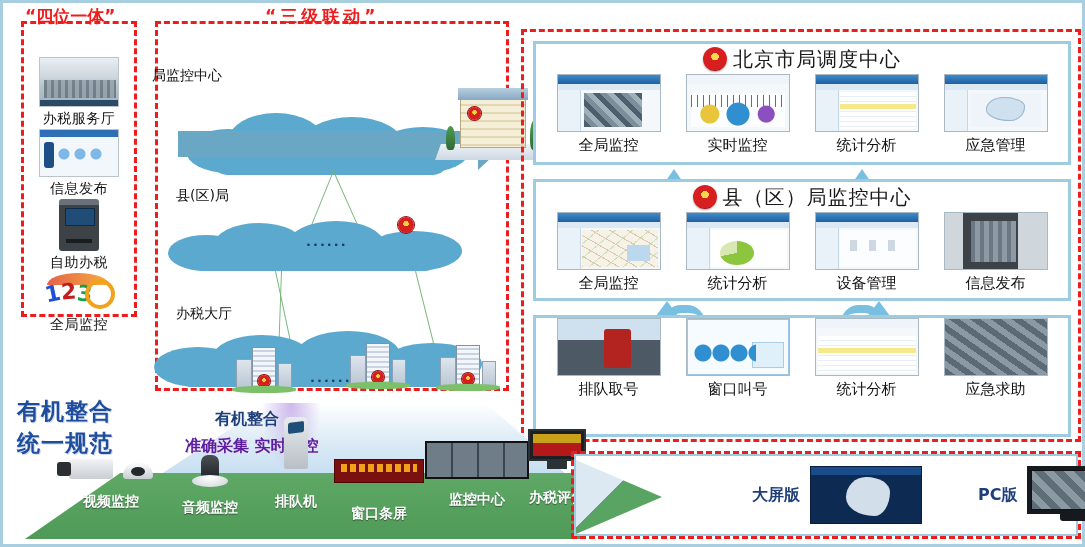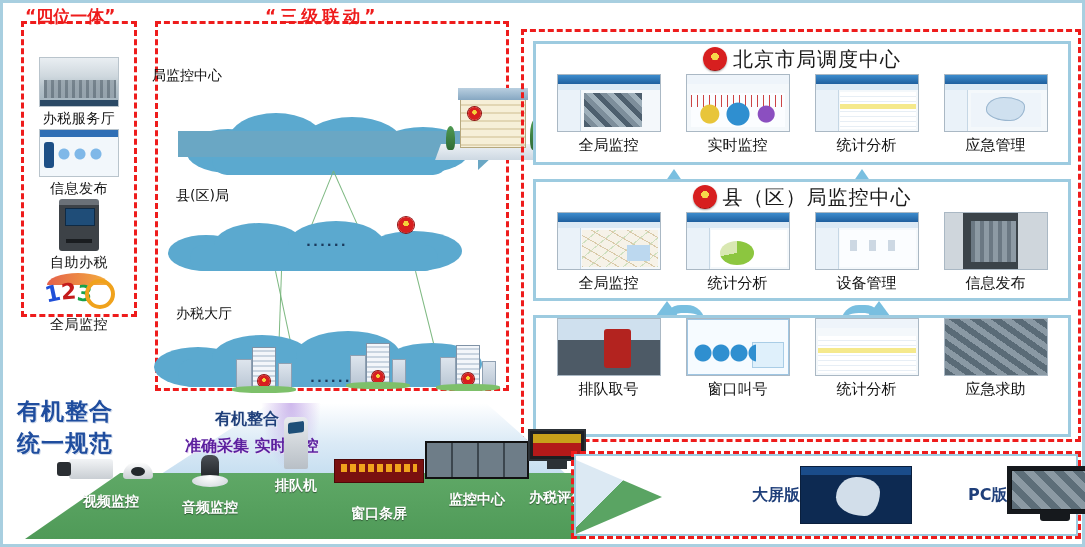--- a/index.html
+++ b/index.html
@@ -240,21 +240,21 @@
   .d-mon .stand{width:20px;height:8px;margin:0 auto;background:#2c3136;}
 
   
   #br-dash{left:568px;top:448px;width:510px;height:88px;}
   #br-panel{position:absolute;left:571px;top:451px;width:504px;height:82px;
       border:2px solid #9dcbe0;background:#fff;box-sizing:border-box;
       display:flex;align-items:center;}
   #br-wedge{position:absolute;left:0;top:4px;width:86px;height:74px;
       background:linear-gradient(135deg,#dce9f3 0 42%,#5aa463 42% 100%);
       clip-path:polygon(0 0,100% 50%,0 100%);}
-  .br-item{display:flex;align-items:center;}
+  .br-item{display:flex;align-items:center;gap:10px;}
   .br-lab{font-size:16px;font-weight:bold;color:#1f3f7a;white-space:nowrap;}
   .bigscreen{width:110px;height:56px;background:#0d2a52;border:1px solid #0a1f3d;position:relative;}
   .bigscreen:before{content:"";position:absolute;left:0;top:0;right:0;height:8px;background:#1a4c8a;}
   .bigscreen:after{content:"";position:absolute;left:32%;top:18%;width:40%;height:70%;
       background:#e8f2fb;border-radius:46% 54% 36% 64%/52% 38% 62% 48%;opacity:.9;}
   .pcmon{width:96px;height:58px;position:relative;}
   .pcmon .b{width:96px;height:48px;background:#0f1114;border:4px solid #16191d;box-sizing:border-box;}
   .pcmon .b:after{content:"";display:block;margin:1px;height:38px;
       background:repeating-linear-gradient(45deg,#5d6e79 0 7px,#8b99a3 7px 14px);}
   .pcmon .st{width:30px;height:7px;margin:0 auto;background:#16191d;border-radius:0 0 3px 3px;}
@@ -537,21 +537,21 @@
       <div style="height:34px;">
           <div class="d-mic"></div>
         </div>
       <div class="lab" style="margin-top:10px;">音频监控</div>
     </div>
 
     <div class="dev" style="left:238px;top:14px;width:66px;">
       <div style="height:56px;">
           <div class="d-kiosk2"></div>
         </div>
-      <div class="lab" style="margin-top:4px;">排队机</div>
+      <div class="lab" style="margin-top:20px;">排队机</div>
     </div>
 
     <div class="dev" style="left:306px;top:40px;width:96px;">
       <div style="height:38px;padding-top:16px;">
           <div class="d-strip"></div>
         </div>
       <div class="lab" style="margin-top:8px;">窗口条屏</div>
     </div>
 
     <div class="dev" style="left:398px;top:34px;width:108px;">

